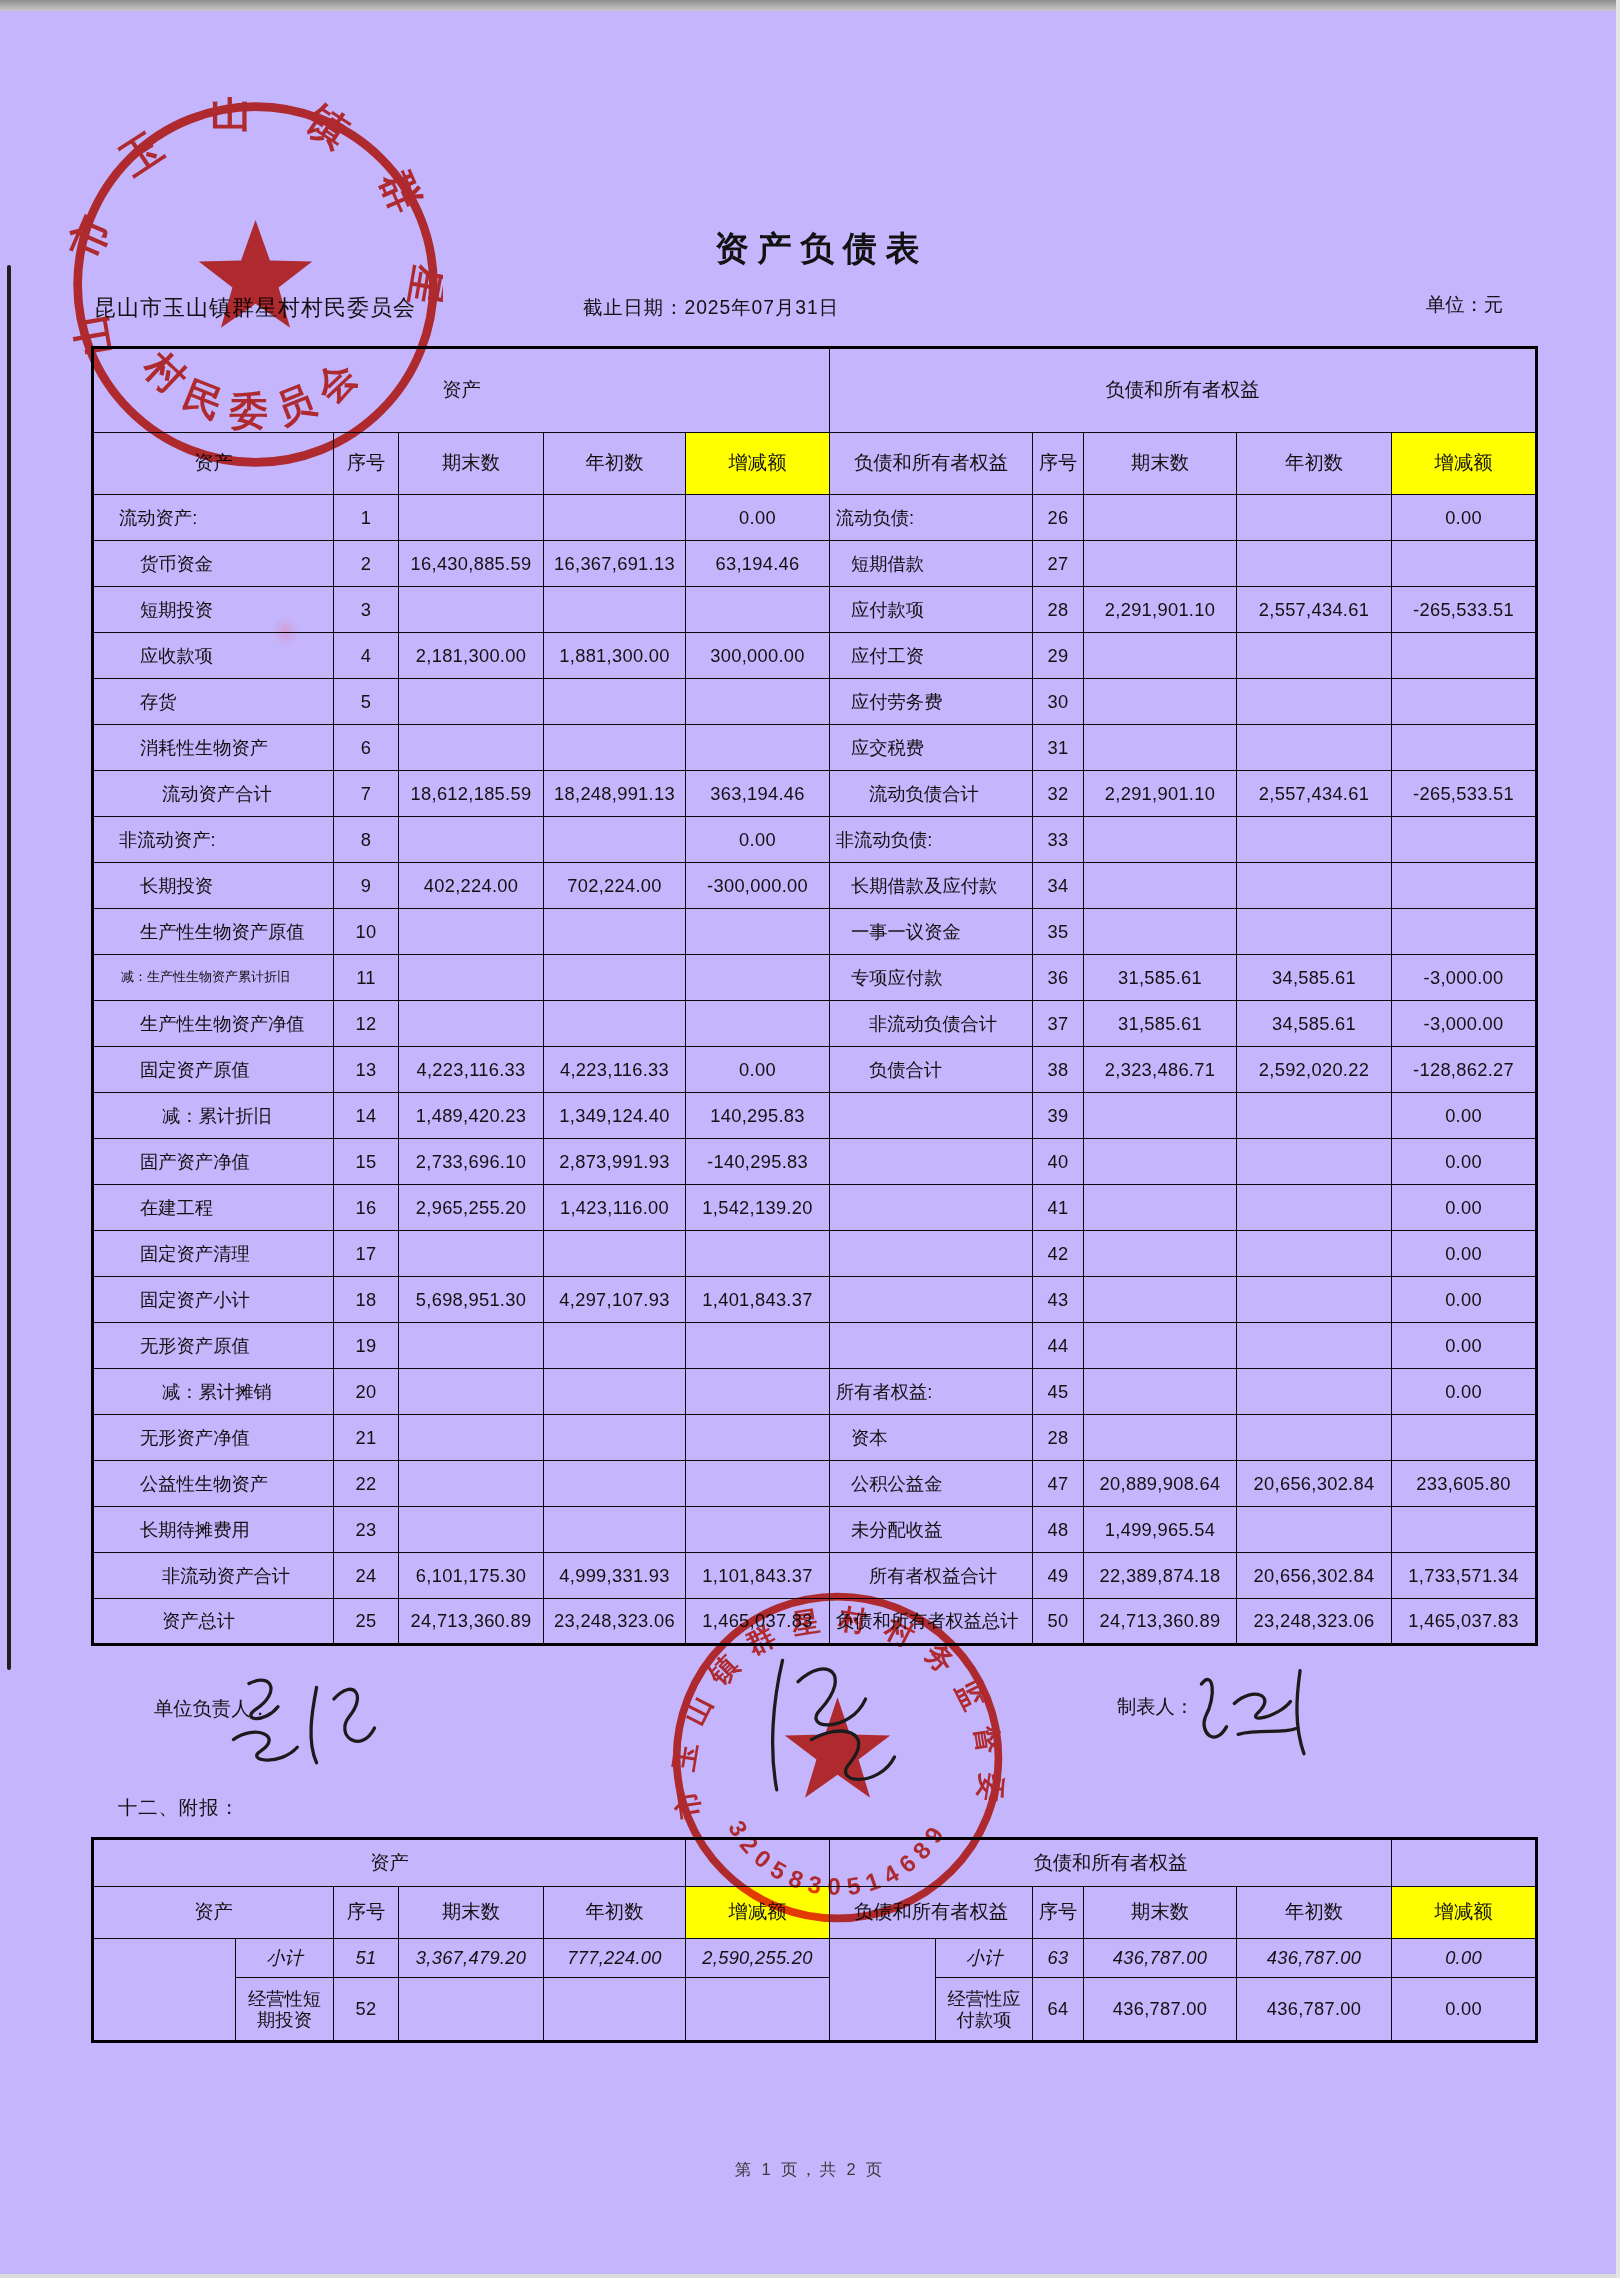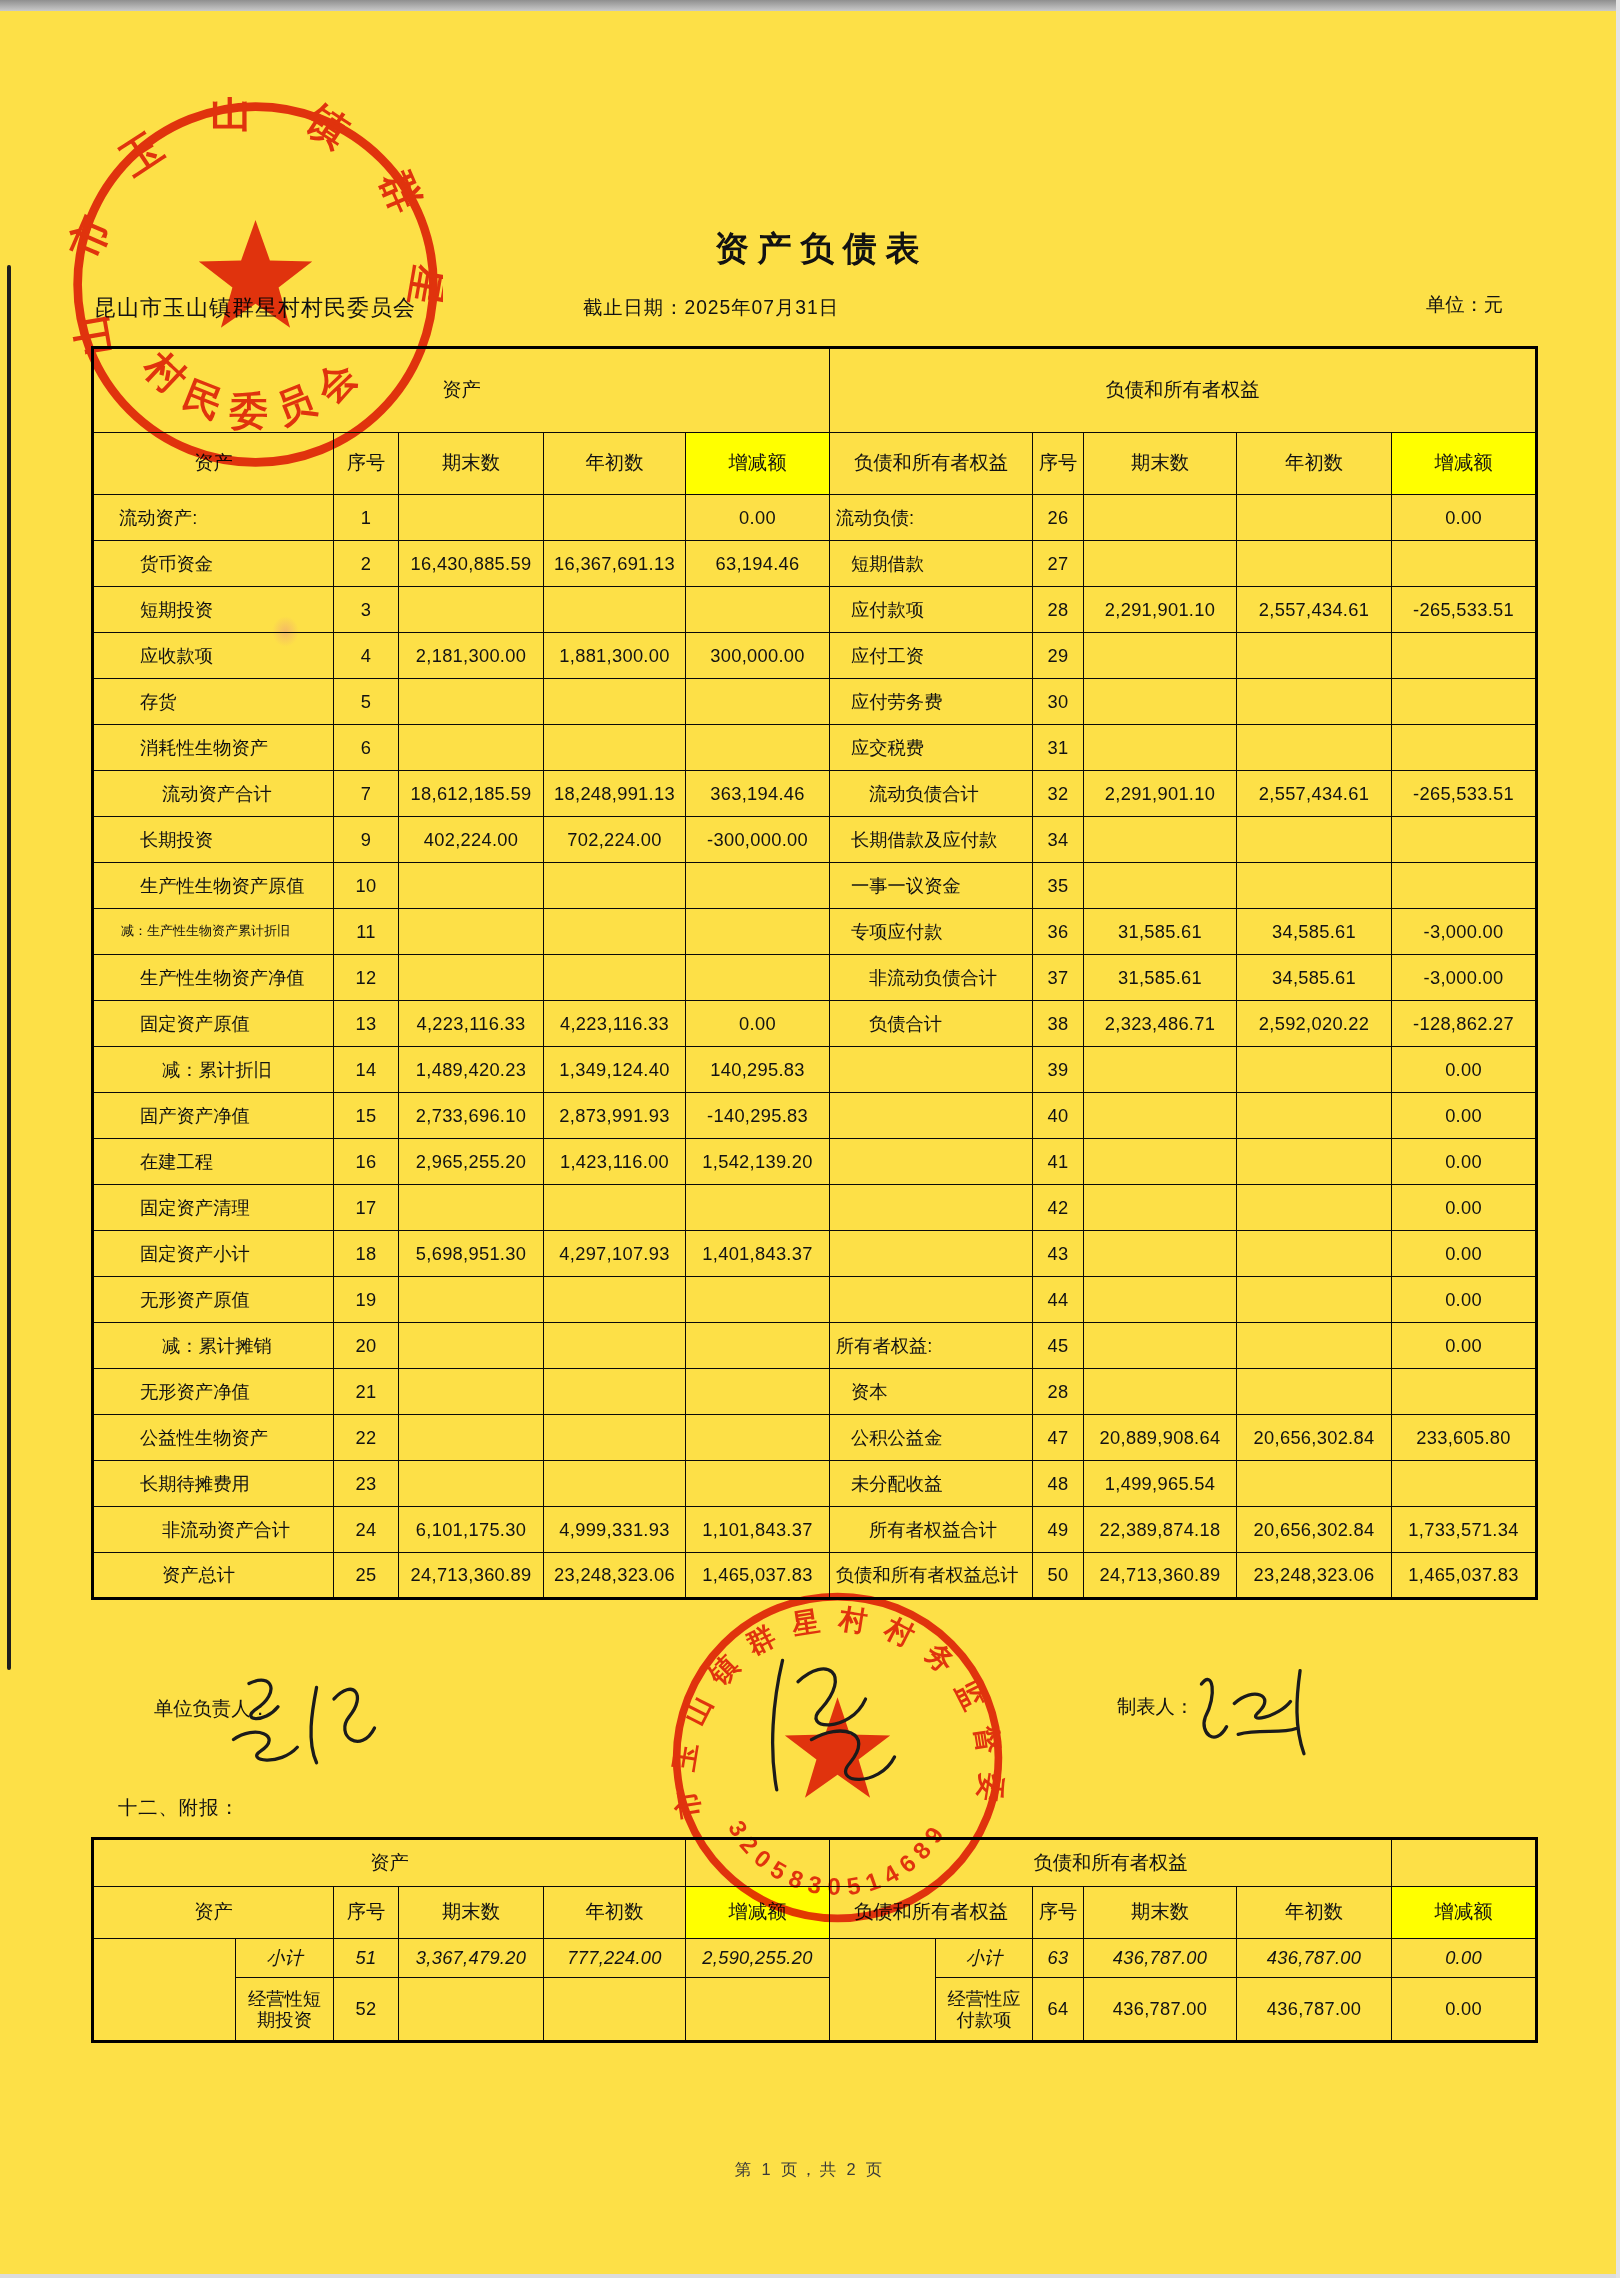--- a/index.html
+++ b/index.html
@@ -1,16 +1,16 @@
 <!DOCTYPE html>
 <html><head>
 <meta charset="utf-8">
 <style>
   html,body{margin:0;padding:0;background:#ffffff;}
-  .page{position:relative;width:1620px;height:2279px;background:#fde047;overflow:hidden;
+  .page{position:relative;width:1620px;height:2279px;background:#c4b5fd;overflow:hidden;
         font-family:"Liberation Sans","DejaVu Sans",sans-serif;color:#121212;}
 
   
   .scan-top{position:absolute;left:0;top:0;width:100%;height:10.6px;background:linear-gradient(180deg,#8f8f8f,#c9c9c9);}
   .scan-bottom{position:absolute;left:0;bottom:0;width:100%;height:4.8px;background:#dcdcdc;}
   .scan-right{position:absolute;right:0;top:0;width:3.9px;height:100%;background:#e4e4e4;}
   .scan-left-line{position:absolute;left:6.8px;top:265px;width:3.9px;height:1405px;background:#1e1e1e;border-radius:1.9px;}
   .smudge{position:absolute;left:272px;top:616px;width:27px;height:31px;
           background:radial-gradient(rgba(231,124,152,.38),rgba(231,124,152,0) 70%);}
 
@@ -185,20 +185,32 @@
           <td class="lab L total">流动资产合计</td>
           <td class="num">7</td>
           <td class="num">18,612,185.59</td>
           <td class="num">18,248,991.13</td>
           <td class="num">363,194.46</td>
           <td class="lab R total">流动负债合计</td>
           <td class="num">32</td>
           <td class="num">2,291,901.10</td>
           <td class="num">2,557,434.61</td>
           <td class="num">-265,533.51</td>
+        </tr>
+        <tr>
+          <td class="lab L cat">非流动资产:</td>
+          <td class="num">8</td>
+          <td class="num"></td>
+          <td class="num"></td>
+          <td class="num">0.00</td>
+          <td class="lab R cat">非流动负债:</td>
+          <td class="num">33</td>
+          <td class="num"></td>
+          <td class="num"></td>
+          <td class="num"></td>
         </tr>
         <tr>
           <td class="lab L item">长期投资</td>
           <td class="num">9</td>
           <td class="num">402,224.00</td>
           <td class="num">702,224.00</td>
           <td class="num">-300,000.00</td>
           <td class="lab R item">长期借款及应付款</td>
           <td class="num">34</td>
           <td class="num"></td>

